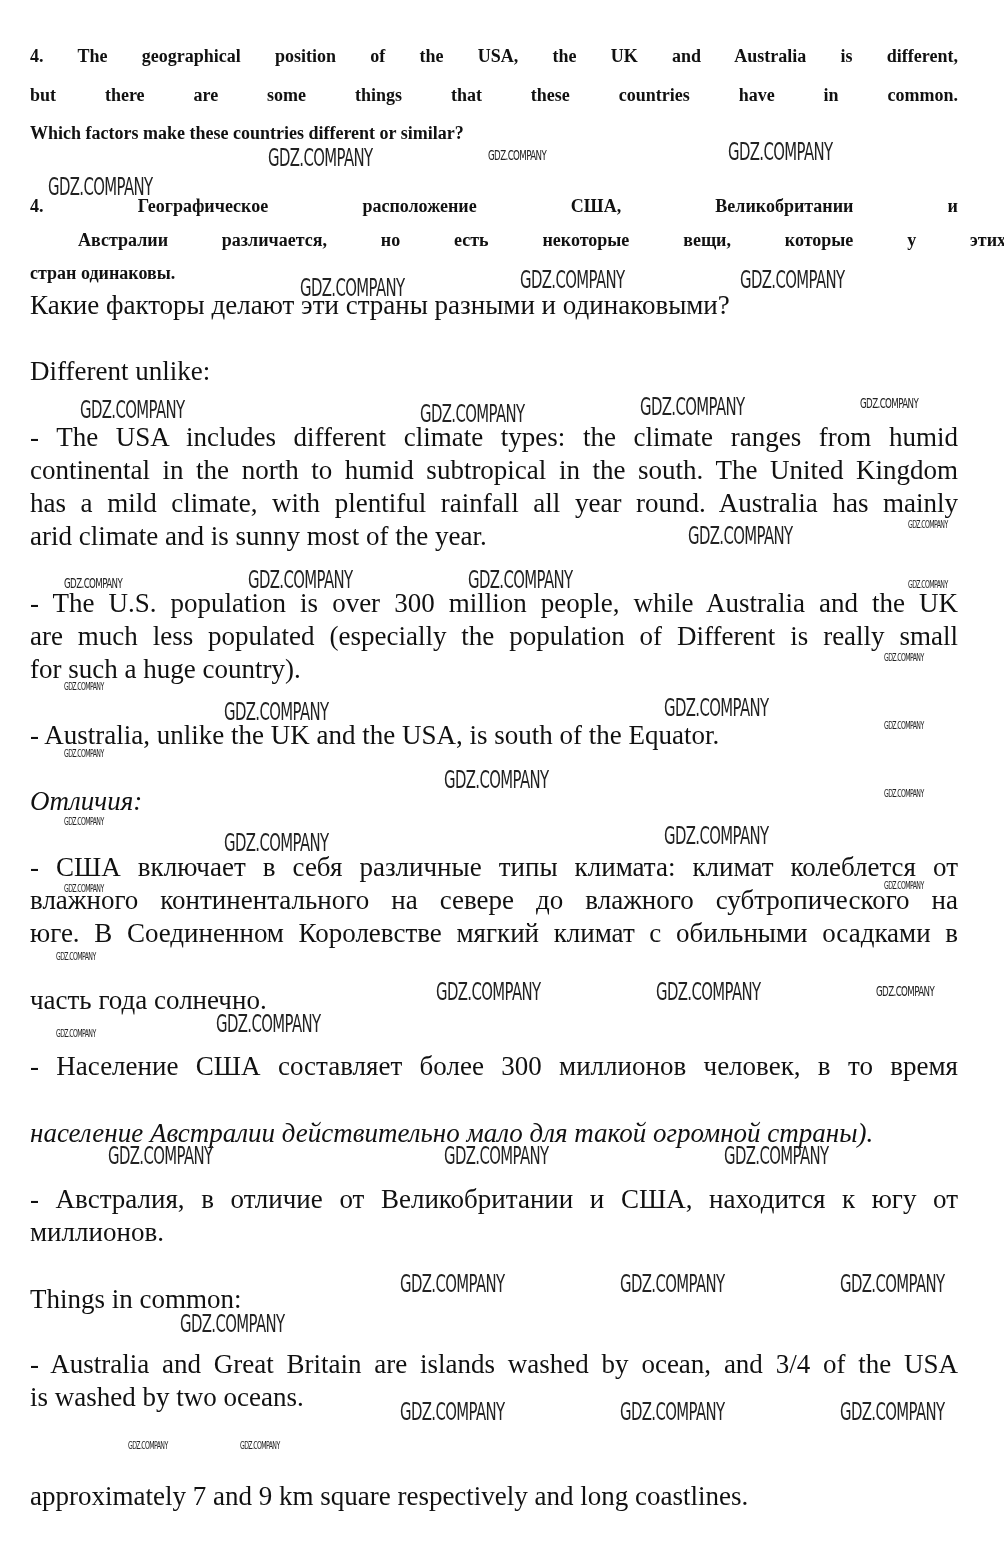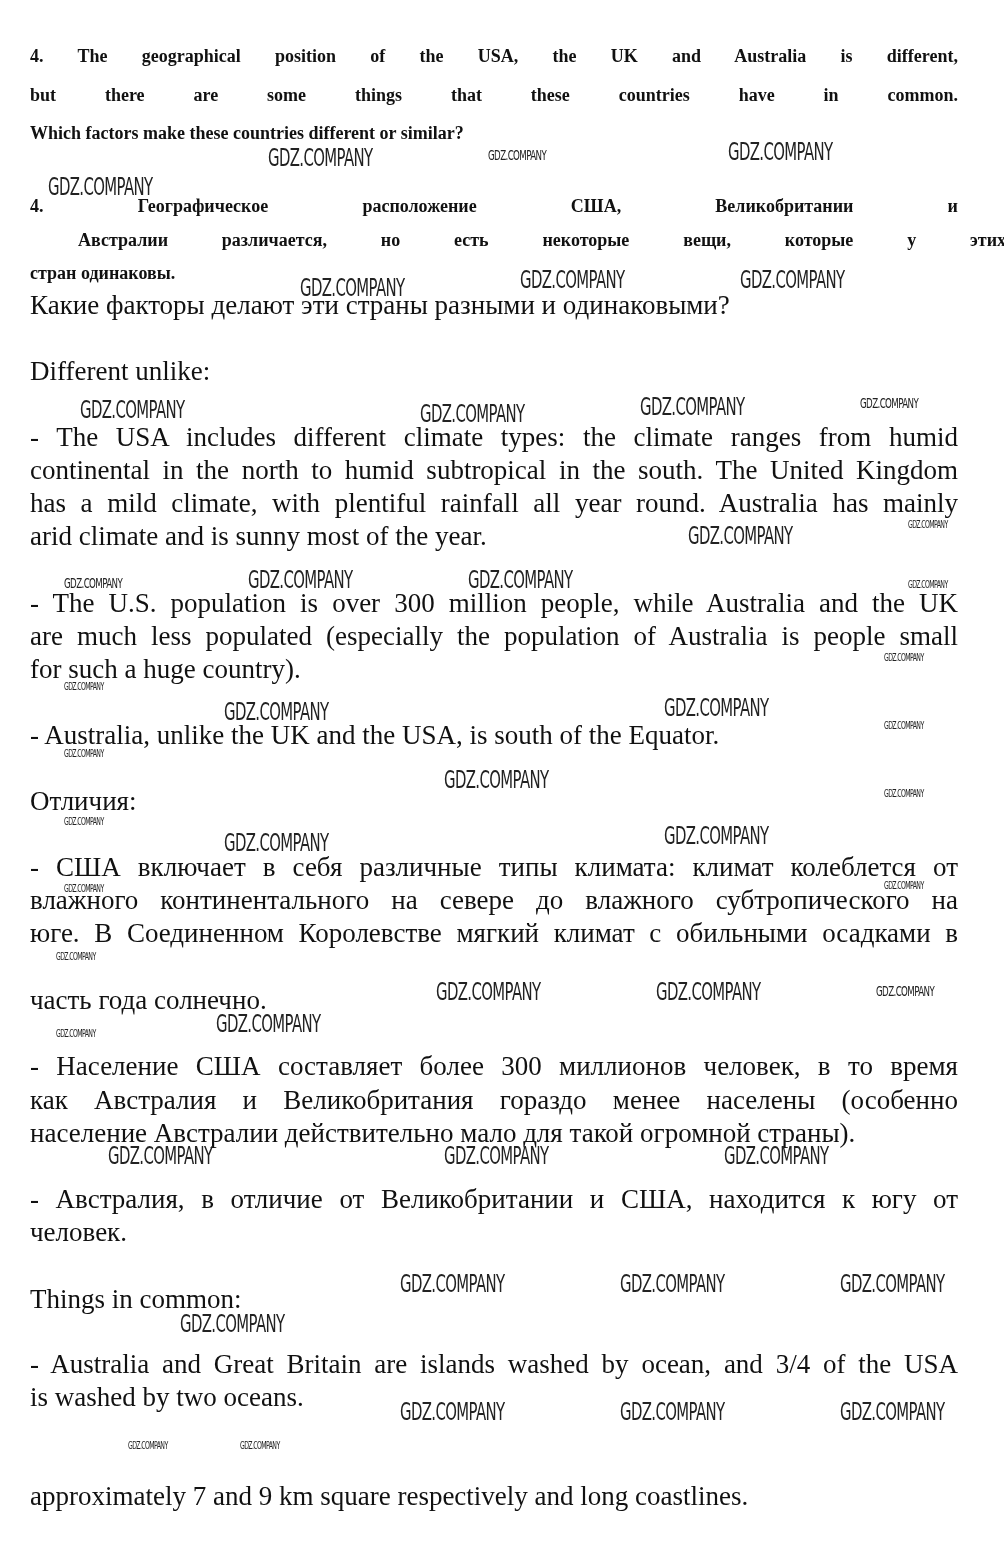--- a/index.html
+++ b/index.html
@@ -40,38 +40,37 @@
   <div class="line" style="top: 289px; white-space: nowrap; width: auto; display: inline-block;">Какие факторы делают эти страны разными и одинаковыми?</div>
 
   <div class="line" style="top: 355px; white-space: nowrap; width: auto; display: inline-block;">Different unlike:</div>
 
   <div class="line justify" style="top: 421px; white-space: normal; width: 928px; display: block;">- The USA includes different climate types: the climate ranges from humid</div>
   <div class="line justify" style="top: 454px; white-space: normal; width: 928px; display: block;">continental in the north to humid subtropical in the south. The United Kingdom</div>
   <div class="line justify" style="top: 487px; white-space: normal; width: 928px; display: block;">has a mild climate, with plentiful rainfall all year round. Australia has mainly</div>
   <div class="line" style="top: 520px; white-space: nowrap; width: auto; display: inline-block;">arid climate and is sunny most of the year.</div>
 
   <div class="line justify" style="top: 587px; white-space: normal; width: 928px; display: block;">- The U.S. population is over 300 million people, while Australia and the UK</div>
-  <div class="line justify" style="top: 620px; white-space: normal; width: 928px; display: block;">are much less populated (especially the population of Australia is people small</div>
+  <div class="line justify" style="top: 620px; white-space: normal; width: 928px; display: block;">are much less populated (especially the population of Different is really small</div>
   <div class="line" style="top: 653px; white-space: nowrap; width: auto; display: inline-block;">for such a huge country).</div>
 
   <div class="line" style="top: 719px; white-space: nowrap; width: auto; display: inline-block;">- Australia, unlike the UK and the USA, is south of the Equator.</div>
 
-  <div class="line" style="top: 785px; white-space: nowrap; width: auto; display: inline-block;">Отличия:</div>
+  <div class="line" style="top: 785px; white-space: nowrap; width: auto; display: inline-block; font-style: italic;">Отличия:</div>
 
   <div class="line justify" style="top: 851px; white-space: normal; width: 928px; display: block;">- США включает в себя различные типы климата: климат колеблется от</div>
   <div class="line justify" style="top: 884px; white-space: normal; width: 928px; display: block;">влажного континентального на севере до влажного субтропического на</div>
   <div class="line justify" style="top: 917px; white-space: normal; width: 928px; display: block;">юге. В Соединенном Королевстве мягкий климат с обильными осадками в</div>
   <div class="line" style="top: 984px; white-space: nowrap; width: auto; display: inline-block; text-align: right;">часть года солнечно.</div>
 
   <div class="line justify" style="top: 1050px; white-space: normal; width: 928px; display: block;">- Население США составляет более 300 миллионов человек, в то время</div>
-  <div class="line justify" style="top: 1084px; white-space: normal; width: 928px; display: block;">как Австралия и Великобритания гораздо менее населены (особенно</div>
-  <div class="line" style="top: 1117px; white-space: nowrap; width: auto; display: inline-block;">население Австралии действительно мало для такой огромной страны).</div>
+  <div class="line" style="top: 1117px; white-space: nowrap; width: auto; display: inline-block; font-style: italic;">население Австралии действительно мало для такой огромной страны).</div>
 
   <div class="line justify" style="top: 1183px; white-space: normal; width: 928px; display: block;">- Австралия, в отличие от Великобритании и США, находится к югу от</div>
-  <div class="line" style="top: 1216px; white-space: nowrap; width: auto; display: inline-block;">человек.</div>
+  <div class="line" style="top: 1216px; white-space: nowrap; width: auto; display: inline-block;">миллионов.</div>
 
   <div class="line" style="top: 1283px; white-space: nowrap; width: auto; display: inline-block;">Things in common:</div>
 
   <div class="line justify" style="top: 1348px; white-space: normal; width: 928px; display: block;">- Australia and Great Britain are islands washed by ocean, and 3/4 of the USA</div>
   <div class="line" style="top: 1381px; white-space: nowrap; width: auto; display: inline-block;">is washed by two oceans.</div>
 
   <div class="line" style="top: 1480px; white-space: nowrap; width: auto; display: inline-block;">approximately 7 and 9 km square respectively and long coastlines.</div>
 
   <div class="wm big" style="left:268px; top:146px;">GDZ.COMPANY</div>
   <div class="wm small" style="left:488px; top:148px;">GDZ.COMPANY</div>

